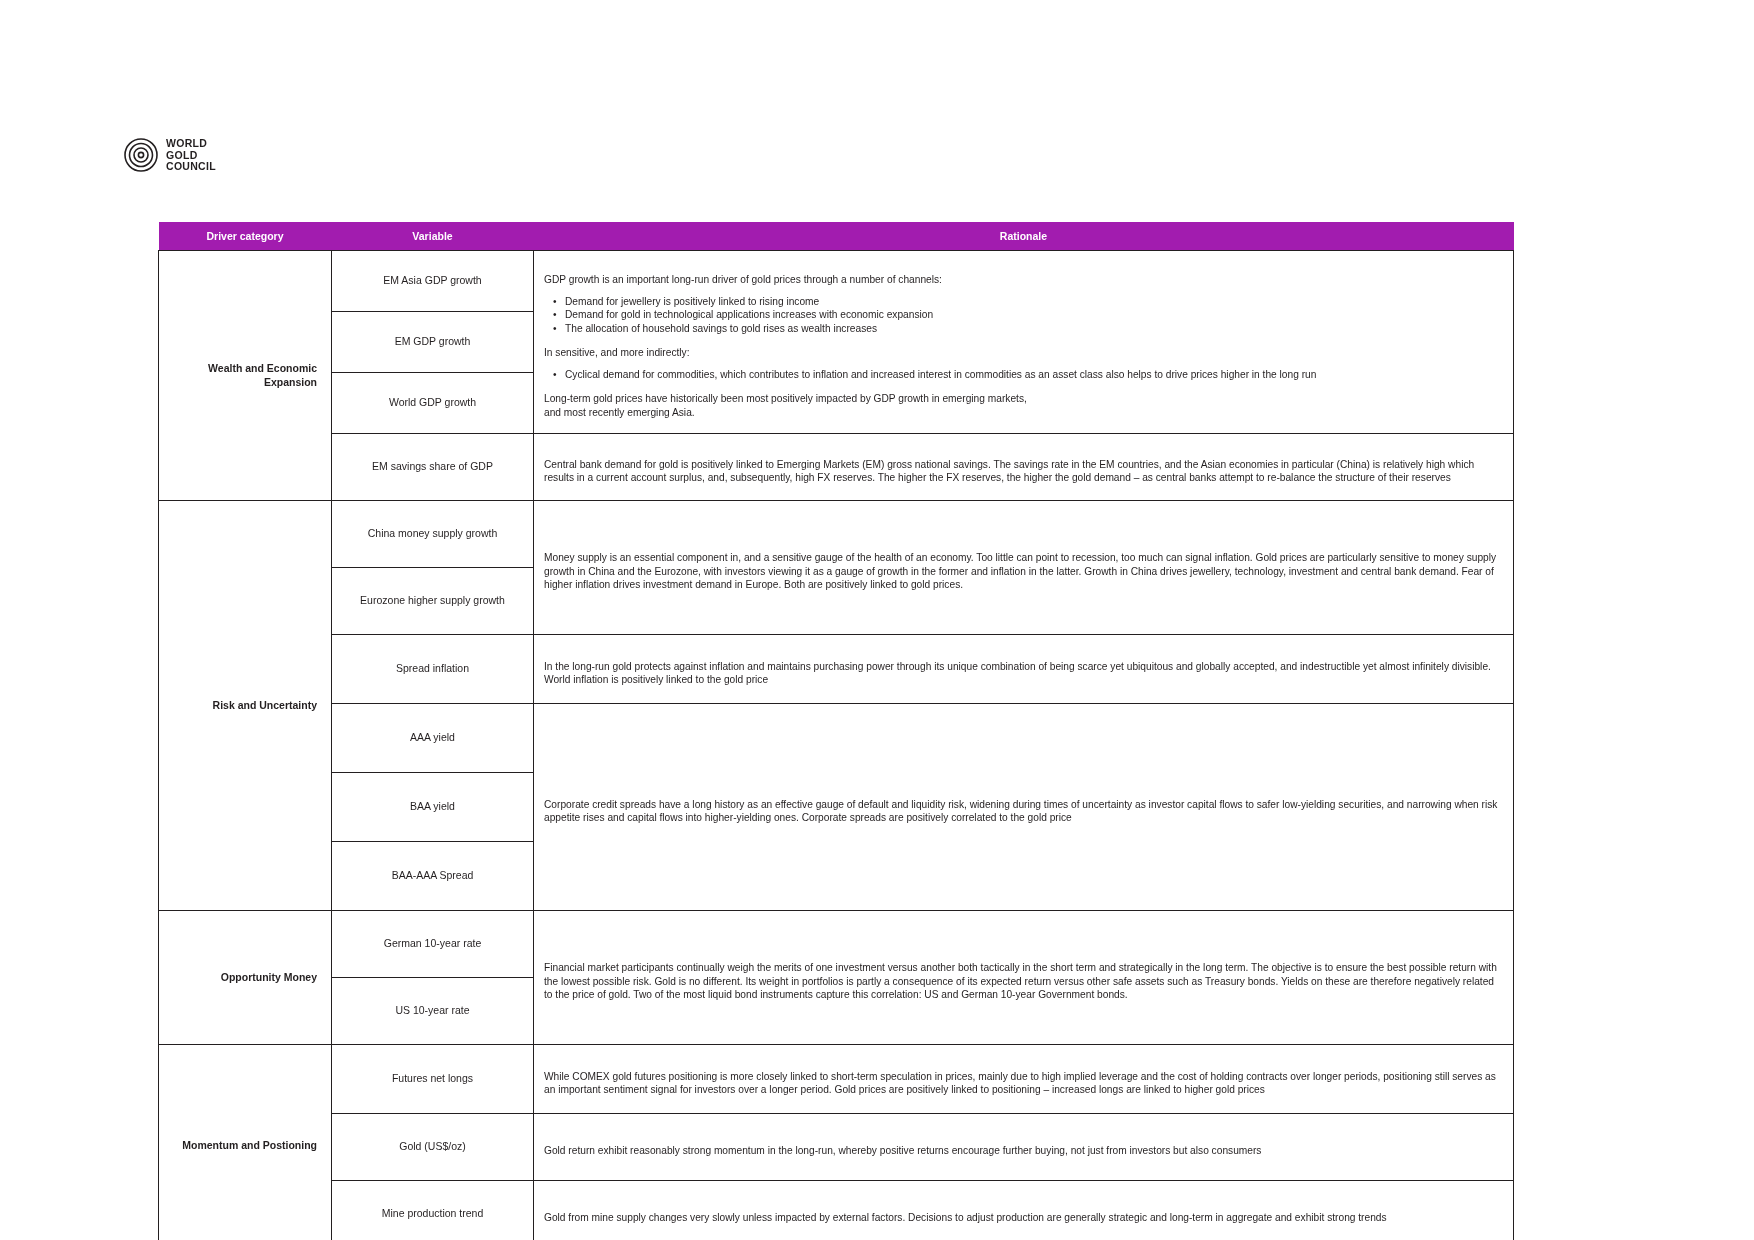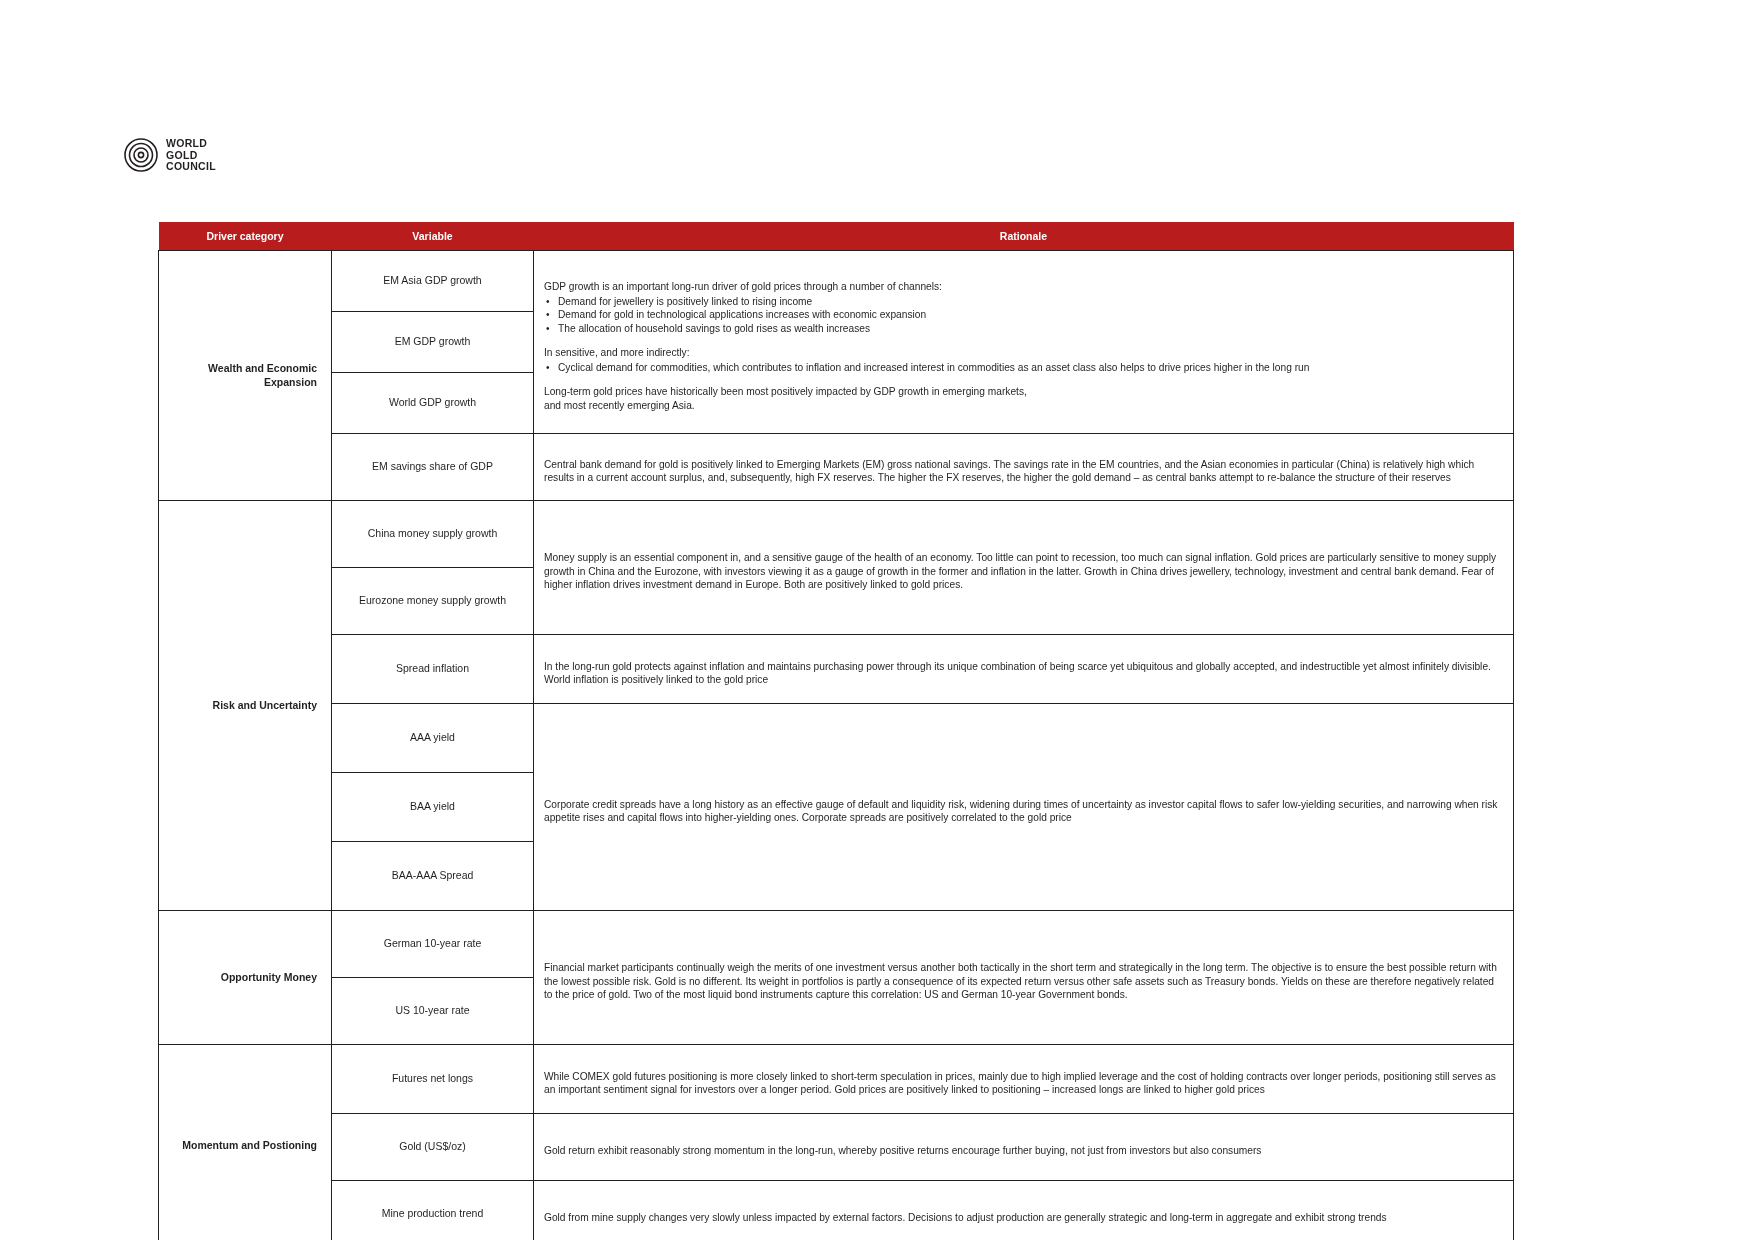--- a/index.html
+++ b/index.html
@@ -48,21 +48,21 @@
   table.matrix {
     border-collapse: collapse;
     width: 1355px;
     table-layout: fixed;
   }
   table.matrix col.c-cat   { width: 173px; }
   table.matrix col.c-var   { width: 202px; }
   table.matrix col.c-rat   { width: 980px; }
 
   thead th {
-    background: #b91c1c;
+    background: #a21caf;
     color: #ffffff;
     font-size: 10.5px;
     font-weight: bold;
     padding: 8px 4px;
     text-align: center;
     border: none;
   }
 
   td {
     border: 1px solid #231f20;
@@ -86,21 +86,21 @@
     padding: 8px 12px 0 10px;
     vertical-align: middle;
   }
   td.rat p {
     margin: 0;
   }
   td.rat p.gap {
     margin-top: 11px;
   }
   td.rat ul {
-    margin: 1px;
+    margin: 8px;
     padding: 0;
     list-style: none;
   }
   td.rat ul li {
     position: relative;
     padding-left: 13px;
   }
   td.rat ul li:before {
     content: "\2022";
     position: absolute;
@@ -173,21 +173,21 @@
         <td class="var" style="height:54px">EM savings share of GDP</td>
         <td class="rat">Central bank demand for gold is positively linked to Emerging Markets (EM) gross national savings. The savings rate in the EM countries, and the Asian economies in particular (China) is relatively high which results in a current account surplus, and, subsequently, high FX reserves. The higher the FX reserves, the higher the gold demand – as central banks attempt to re-balance the structure of their reserves</td>
       </tr>
 
       <tr class="group-start">
         <td class="cat" rowspan="6">Risk and Uncertainty</td>
         <td class="var" style="height:54px">China money supply growth</td>
         <td class="rat" rowspan="2">Money supply is an essential component in, and a sensitive gauge of the health of an economy. Too little can point to recession, too much can signal inflation. Gold prices are particularly sensitive to money supply growth in China and the Eurozone, with investors viewing it as a gauge of growth in the former and inflation in the latter. Growth in China drives jewellery, technology, investment and central bank demand. Fear of higher inflation drives investment demand in Europe. Both are positively linked to gold prices.</td>
       </tr>
       <tr>
-        <td class="var" style="height:54px">Eurozone money supply growth</td>
+        <td class="var" style="height:54px">Eurozone higher supply growth</td>
       </tr>
       <tr>
         <td class="var" style="height:56px">Spread inflation</td>
         <td class="rat">In the long-run gold protects against inflation and maintains purchasing power through its unique combination of being scarce yet ubiquitous and globally accepted, and indestructible yet almost infinitely divisible. World inflation is positively linked to the gold price</td>
       </tr>
       <tr>
         <td class="var" style="height:56px">AAA yield</td>
         <td class="rat" rowspan="3">Corporate credit spreads have a long history as an effective gauge of default and liquidity risk, widening during times of uncertainty as investor capital flows to safer low-yielding securities, and narrowing when risk appetite rises and capital flows into higher-yielding ones. Corporate spreads are positively correlated to the gold price</td>
       </tr>
       <tr>

